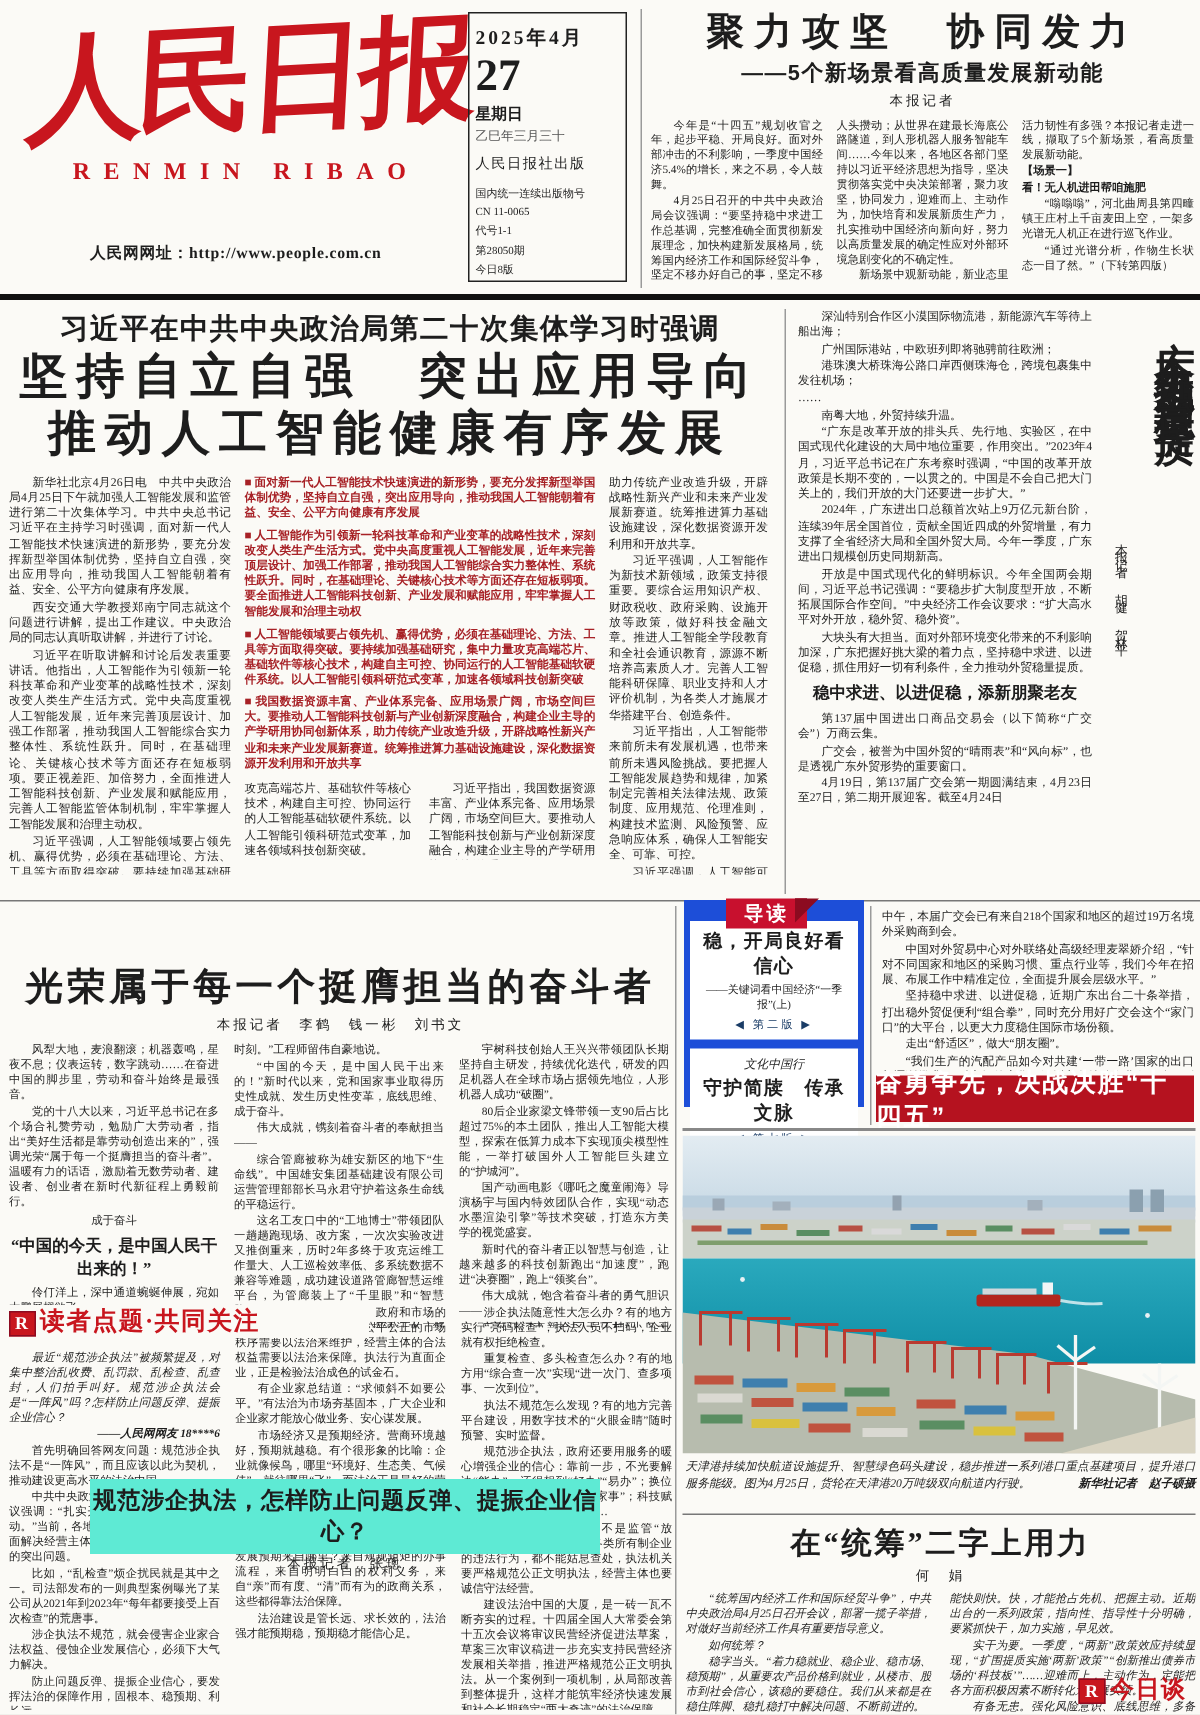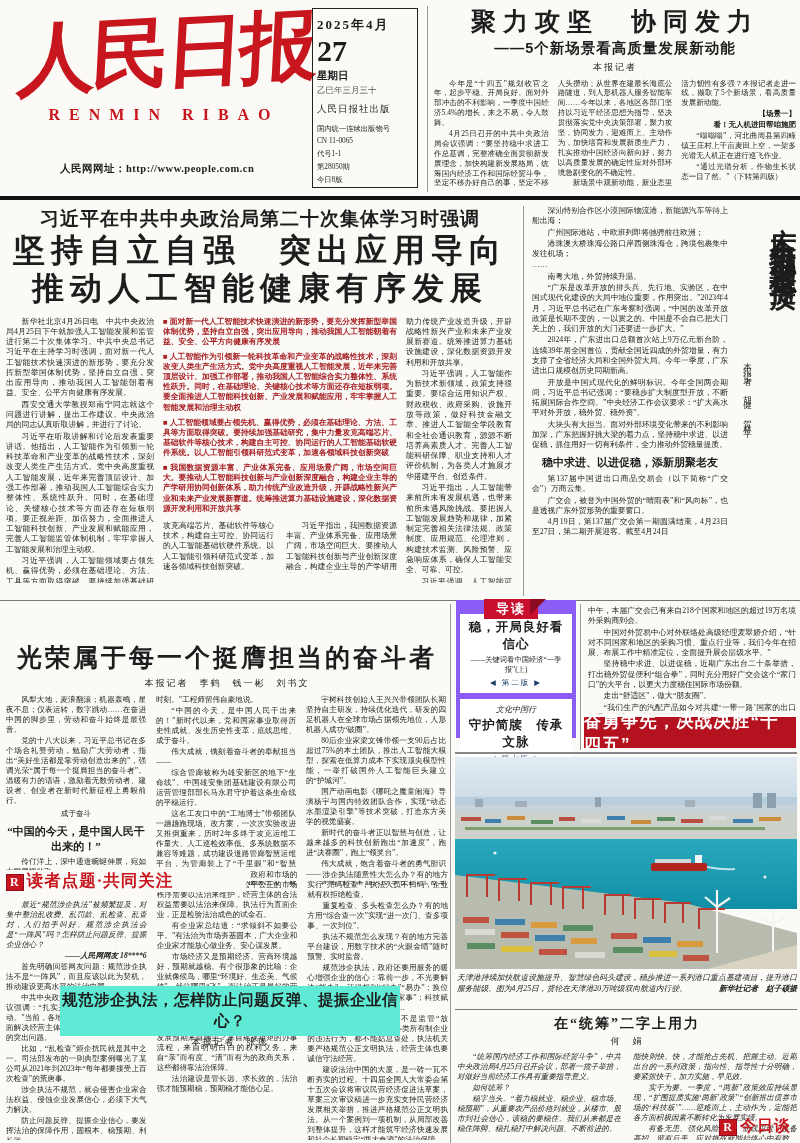--- a/index.html
+++ b/index.html
@@ -18,21 +18,21 @@
   #date-box .dw{font-size:10.5px;font-weight:bold;margin-bottom:2px;}
   #date-box .dl{font-size:8.5px;color:#555;margin-bottom:6px;}
   #date-box .dp{font-size:9.5px;margin-bottom:7px;letter-spacing:1px;}
   #date-box .ds{font-size:7.3px;line-height:1.75;}
   
   .hrule{background:#111;}
   .vrule{width:1px;background:#9a9a9a;}
   
   .art{overflow:hidden;text-align:justify;}
   .art p{margin:0 0 1px 0;text-indent:2em;text-align:justify;line-height:1.32;}
-  .art p.c{text-indent:0;text-align:right;font-weight:bold;}
+  .art p.c{text-indent:0;text-align:left;font-weight:bold;}
   .art p.k{text-indent:0;text-align:center;margin-top:3px;}
   .art p.sub2{text-indent:0;text-align:center;font-weight:bold;font-size:11px;margin:5px 0 4px;}
   .art p.nk{text-indent:0;}
   .art p.q{font-style:italic;}
   .art p.sig{text-indent:0;text-align:right;font-weight:bold;font-style:italic;}
   .byline{text-align:center;font-size:9px;letter-spacing:2px;color:#222;}
   
   #top-art-headline{font-size:25px;font-weight:bold;letter-spacing:7px;text-align:center;line-height:1.1;}
   #top-art-sub{font-size:14.5px;font-weight:bold;text-align:center;letter-spacing:1px;margin-top:3px;}
   #top-art-cols{display:flex;gap:9px;margin-top:5px;}
@@ -50,21 +50,21 @@
   
   #gd{display:flex;}
   #gd-text{width:196px;font-size:7.8px;height:392px;}
   #gd-byline{writing-mode:vertical-rl;font-size:8.5px;letter-spacing:5px;width:26px;padding-top:150px;box-sizing:border-box;color:#222;}
   #gd-headline{writing-mode:vertical-rl;font-size:27px;font-weight:bold;letter-spacing:5px;width:42px;line-height:1;}
   
   #str-headline{font-size:25px;font-weight:bold;letter-spacing:3px;text-align:center;}
   #str-cols{display:flex;gap:10px;margin-top:5px;}
   #str-cols .col{width:140px;font-size:7.6px;height:190px;}
   
-  #guide{background:#8b5cf6;box-sizing:border-box;padding:14px 4px 6px;}
+  #guide{background:#1d4ed8;box-sizing:border-box;padding:14px 4px 6px;}
   #guide-label{position:absolute;top:-1px;left:28px;background:#c8102e;color:#fff;font-weight:bold;
                font-size:13px;padding:1px 12px;letter-spacing:2px;}
   #guide-label:after{content:"";position:absolute;right:-8px;top:0;border:8px solid transparent;border-left-color:#8c0b20;border-top-color:#8c0b20;width:0;height:0;}
   .gcard{background:#fff;margin-bottom:6px;text-align:center;padding:5px 3px;}
   .gcard .gt{font-size:12.5px;font-weight:bold;letter-spacing:1px;}
   .gcard .gs{font-size:7.3px;margin-top:2px;}
   .gcard .gk{font-size:8px;font-style:italic;margin-bottom:2px;}
   .gcard .gp{font-size:7.5px;margin-top:3px;color:#1a3c66;letter-spacing:2px;}
   
   #banner{background:#b5121f;color:#fff;font-weight:bold;font-size:17px;letter-spacing:1.5px;
@@ -74,21 +74,21 @@
   #photo-cap .credit{font-style:italic;font-weight:bold;white-space:nowrap;float:right;}
   
   #rd-head{color:#c8161e;font-weight:bold;font-size:16.5px;letter-spacing:1px;}
   .rbox{display:inline-block;background:#c8161e;color:#fff;font-weight:bold;font-size:12px;
         padding:0 3px;margin-right:3px;border:1px solid #8c0b20;}
   #rd-cols{display:flex;gap:10px;height:270px;overflow:hidden;}
   #rd-cols .col{width:141px;font-size:7.6px;}
   #rd-hl-block{background:#5eead4;text-align:center;padding-top:4px;}
   #rd-headline{font-size:15.5px;font-weight:bold;letter-spacing:.5px;}
   
-  #tc-headline{font-size:14px;font-weight:bold;text-align:center;letter-spacing:2px;}
+  #tc-headline{font-size:20px;font-weight:bold;text-align:center;letter-spacing:2px;}
   #tc-cols{display:flex;gap:12px;margin-top:4px;}
   #tc-cols .col{width:165px;font-size:7.6px;height:88px;font-style:italic;}
   #tc-logo{position:absolute;right:6px;bottom:4px;color:#c8161e;font-weight:bold;font-size:16px;letter-spacing:1px;}
 </style>
 </head>
 <body>
 
 <div id="page">
 
   <div class="abs" style="left:18px;top:14px;width:292px;">

